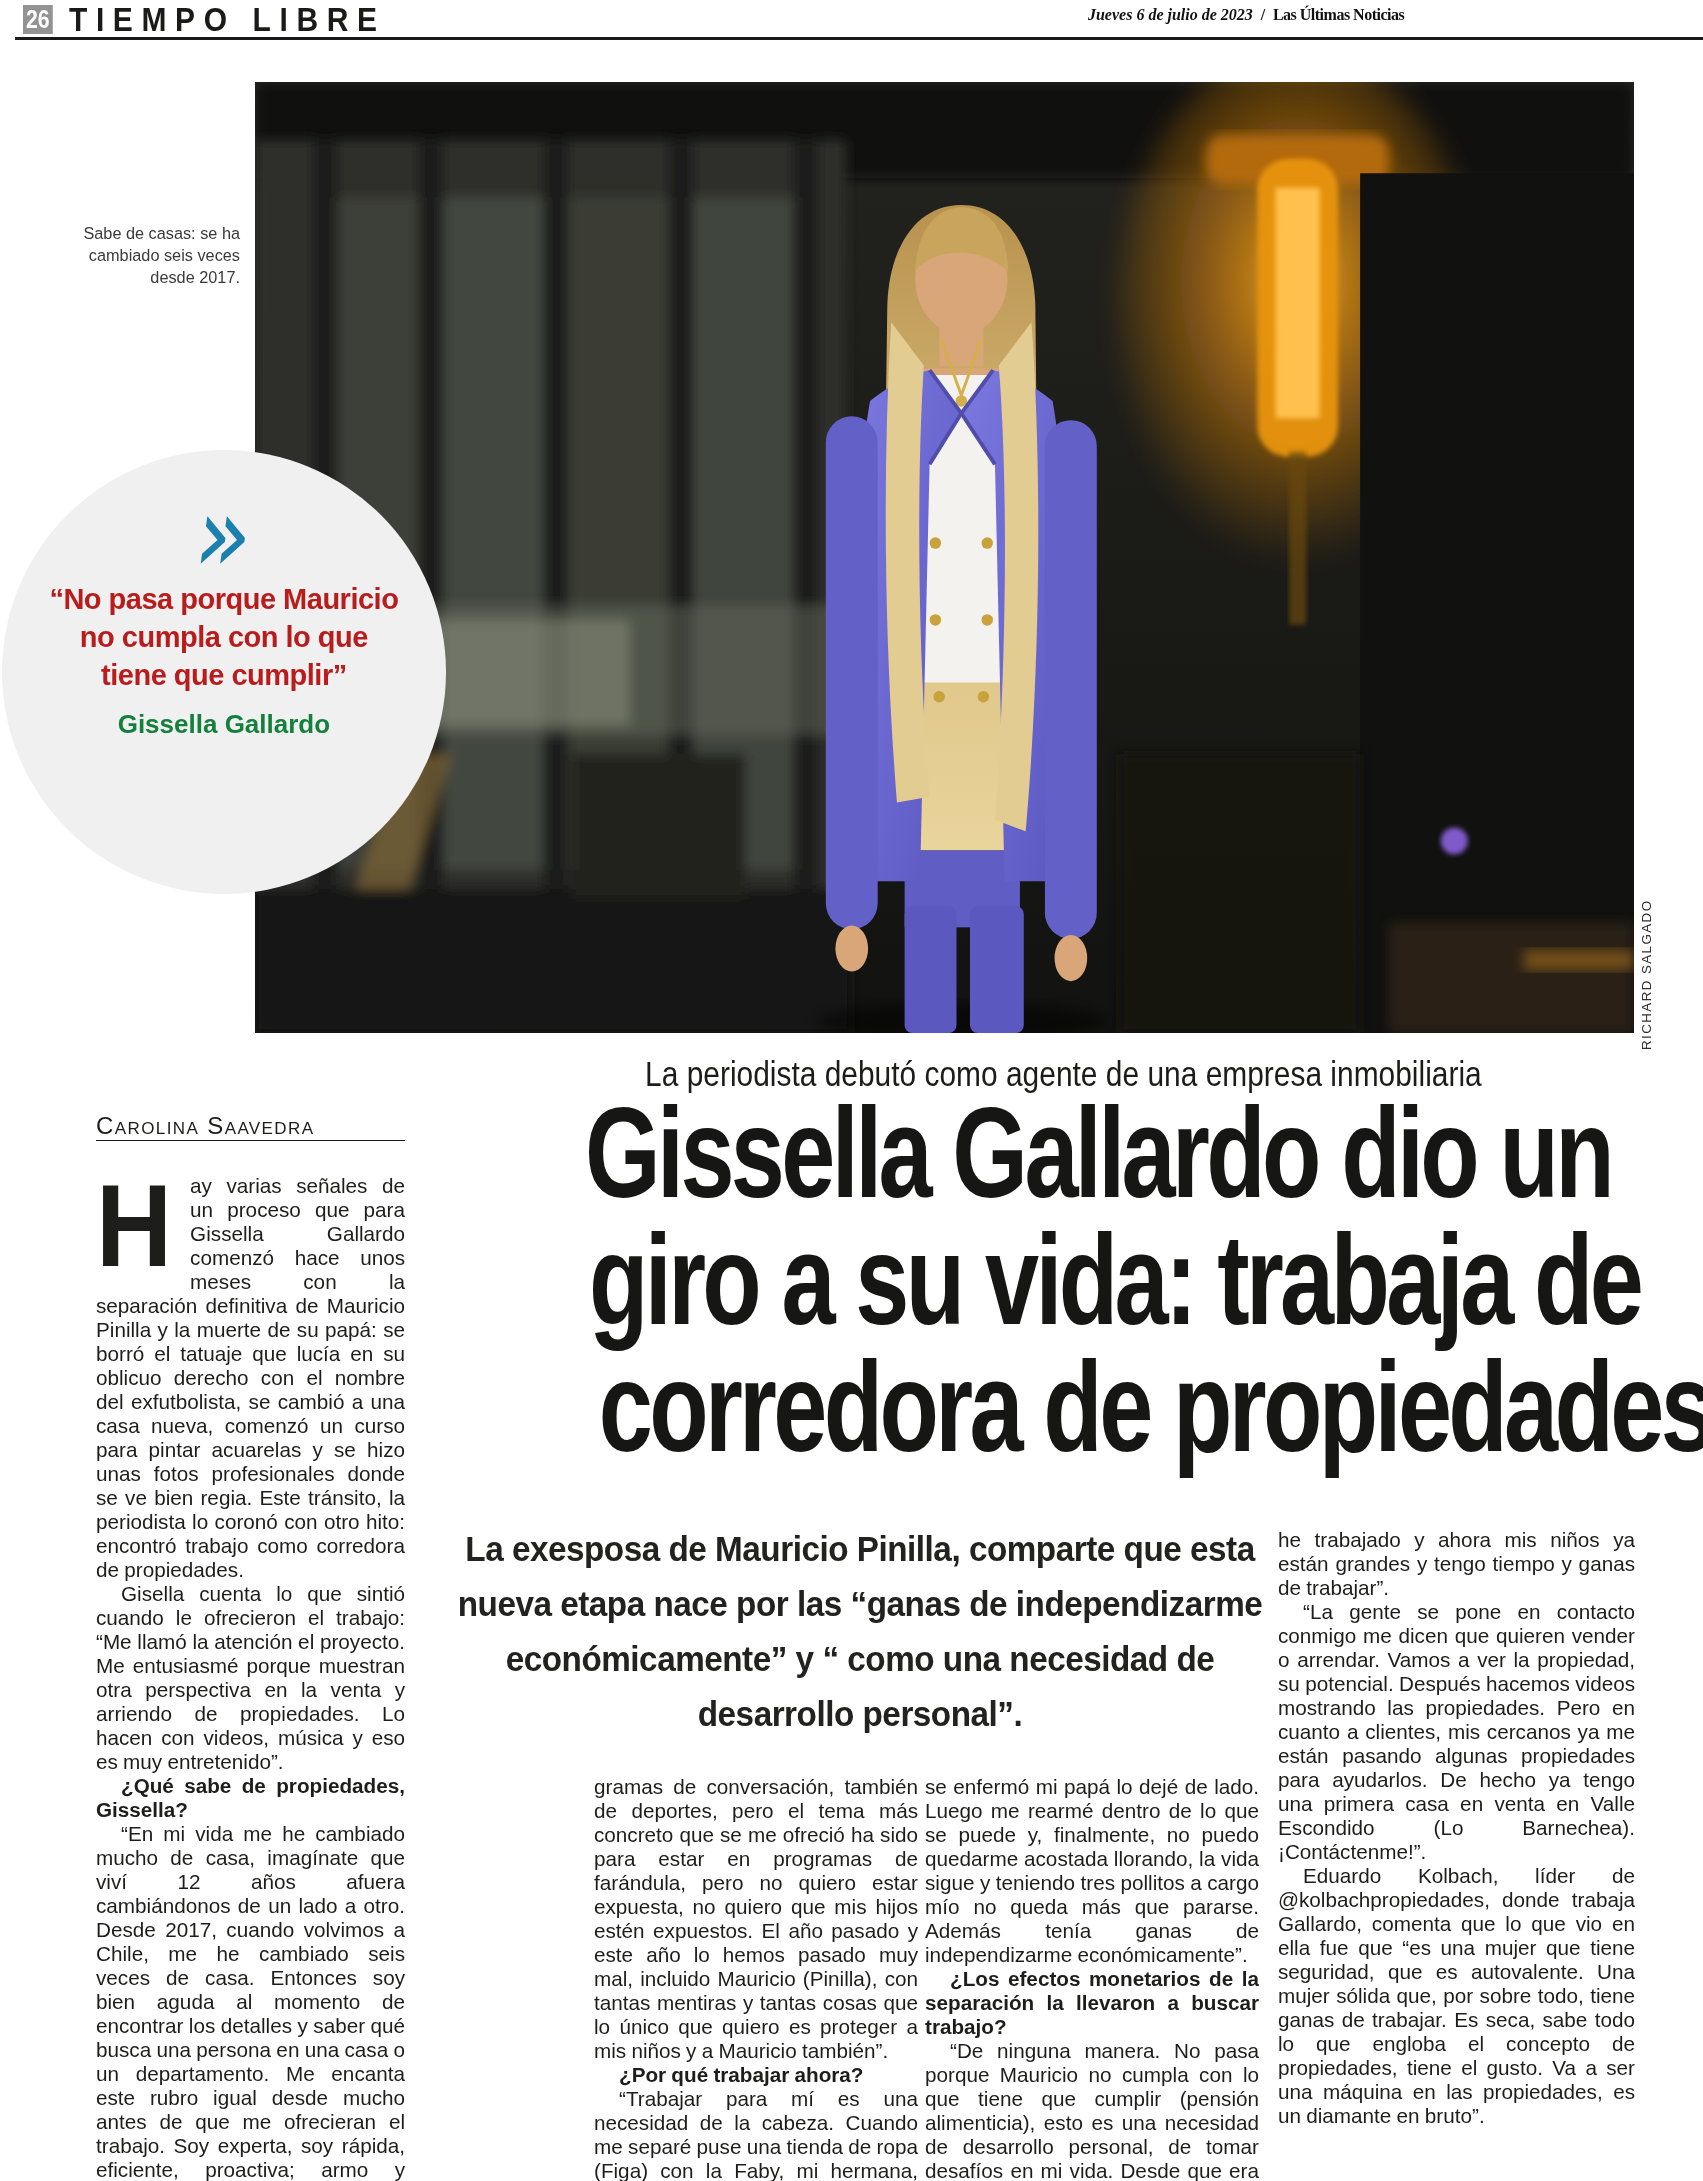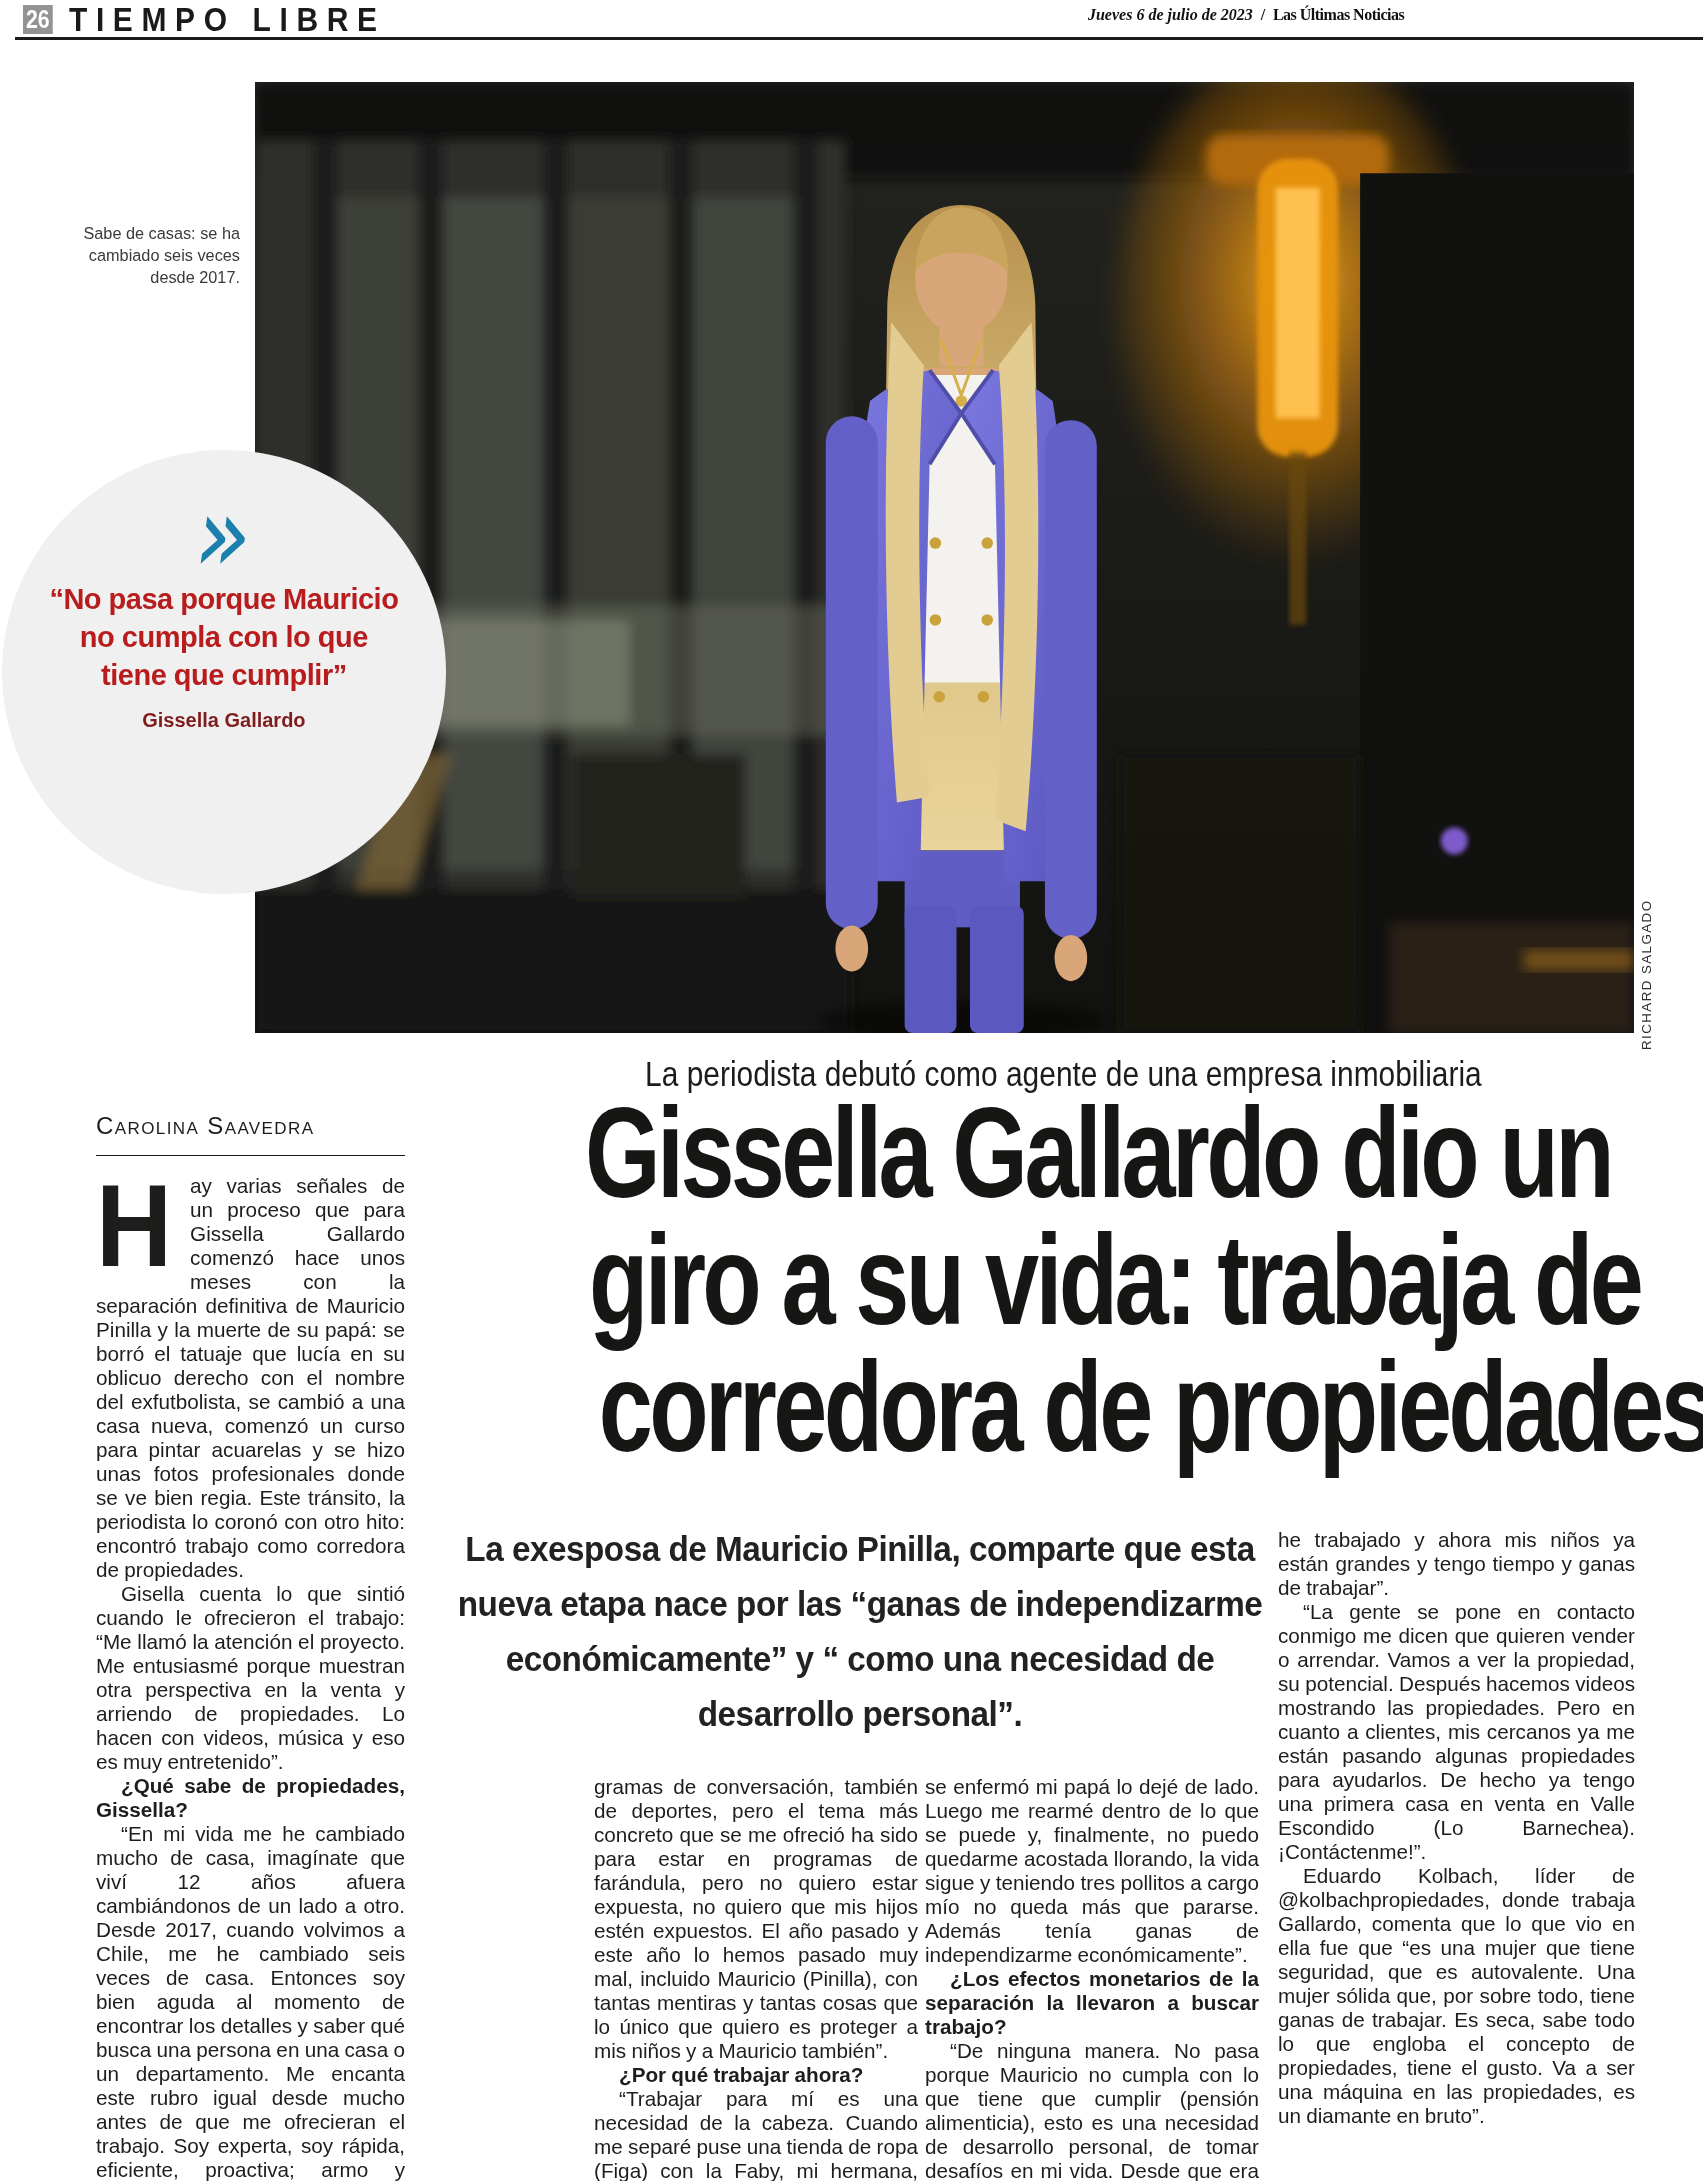--- a/index.html
+++ b/index.html
@@ -51,21 +51,21 @@
   }
   .pq-icon{
     margin-top:42px; color:#1b80ad; font-size:92px; line-height:86px; font-weight:400;
     transform:skewX(-8deg) scaleY(1.15);
     font-family:"DejaVu Sans", sans-serif;
   }
   .pq-text{
     width:355px; margin-top:1.9px; font-size:29px; line-height:38px; font-weight:800;
     color:#b91c1c; letter-spacing:-0.5px;
   }
-  .pq-author{margin-top:15.4px; font-size:20px; font-weight:700; color:#7f1d1d;text-align:center;}
+  .pq-author{margin-top:15.4px; font-size:26px; font-weight:700; color:#15803d;text-align:center;}
 
   
   .kicker-wrap{position:absolute; left:423px; top:1053px; width:1281px; text-align:center;}
   .kicker{
     display:inline-block; white-space:nowrap; font-size:34px; color:#1c1c1a;
     transform:scale(.88,1.05); transform-origin:center top;
   }
   .headline{position:absolute; left:423px; top:1091px; width:1281px;}
   .hl-line{width:1281px; height:127px; text-align:center;}
   .hl-line span{
@@ -75,21 +75,21 @@
   }
   .deck{
     position:absolute; left:415px; top:1521px; width:890px; text-align:center;
     font-size:35px; line-height:55px; font-weight:700; color:#222220; letter-spacing:-0.5px;
     transform:scaleX(.95); transform-origin:center top;
   }
 
   
   .byline{
     position:absolute; left:96px; top:1112px; width:309px;
-    border-bottom:1.9px solid #1a1a18; padding-bottom:15px;
+    border-bottom:1.9px solid #1a1a18; padding-bottom:0;
     font-variant:small-caps; font-size:24px; letter-spacing:1.4px; color:#1c1c1a;
   }
 
   
   .col{
     position:absolute; font-size:20.7px; line-height:24px; text-align:justify;
     color:#1d1d1b; overflow:hidden; word-spacing:-0.5px;
   }
   .col p{margin:0; text-indent:25px;}
   .col p.first{text-indent:0;}

